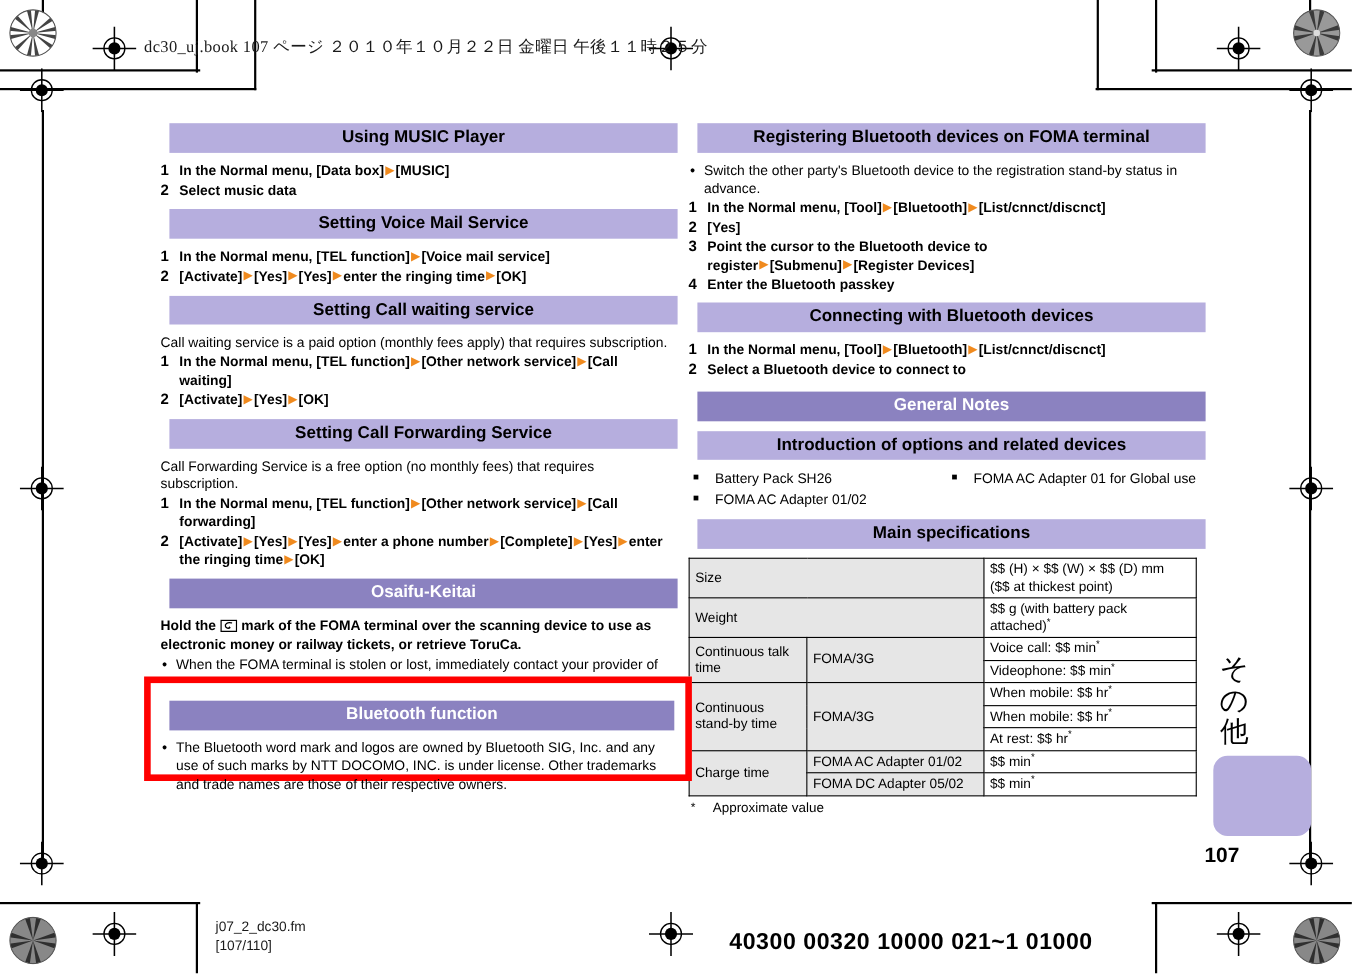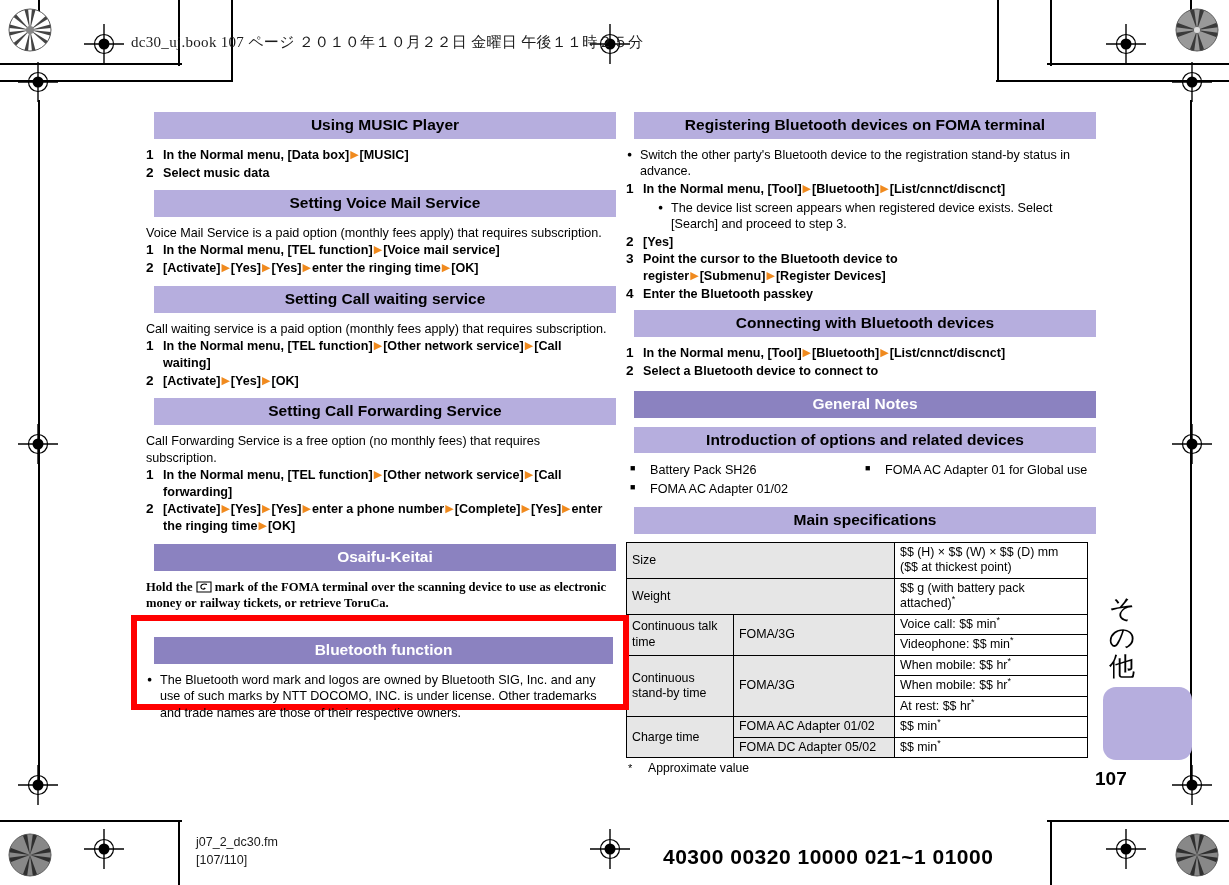--- a/index.html
+++ b/index.html
@@ -361,21 +361,20 @@
       <span>In the Normal menu, [Data box]</span><span class="arrow">▶</span><span>[MUSIC]</span>
     </li>
     <li class="step">
       <span class="num">2</span>
       <span>Select music data</span>
     </li>
   </ul>
 
 
   <div class="bar bar-section" style="margin-top:9px;">Setting Voice Mail Service</div>
-  <div class="para">Voice Mail Service is a paid option (monthly fees apply) that requires subscription.</div>
   <ul class="steps">
     <li class="step">
       <span class="num">1</span>
       <span>In the Normal menu, [TEL function]</span><span class="arrow">▶</span><span>[Voice mail service]</span>
     </li>
     <li class="step">
       <span class="num">2</span>
       <span>[Activate]</span><span class="arrow">▶</span><span>[Yes]</span><span class="arrow">▶</span><span>[Yes]</span><span class="arrow">▶</span><span>enter the ringing time</span><span class="arrow">▶</span><span>[OK]</span>
     </li>
   </ul>
@@ -400,21 +399,21 @@
       <span class="num">1</span>
       <span>In the Normal menu, [TEL function]</span><span class="arrow">▶</span><span>[Other network service]</span><span class="arrow">▶</span><span>[Call forwarding]</span>
     </li>
     <li class="step">
       <span class="num">2</span>
       <span>[Activate]</span><span class="arrow">▶</span><span>[Yes]</span><span class="arrow">▶</span><span>[Yes]</span><span class="arrow">▶</span><span>enter a phone number</span><span class="arrow">▶</span><span>[Complete]</span><span class="arrow">▶</span><span>[Yes]</span><span class="arrow">▶</span><span>enter the ringing time</span><span class="arrow">▶</span><span>[OK]</span>
     </li>
   </ul>
 
   <div class="bar bar-chapter" style="margin-top:9px;">Osaifu-Keitai</div>
-  <div class="para bold" style="margin-top:1px;font-family:Liberation Serif, serif;">
+  <div class="para bold" style="margin-top:1px;">
     <span>Hold the</span>
     <span class="felica">
       <svg width="16" height="12" viewBox="0 0 16 12">
         <path d="M1 1 H15 V11 H1 Z" fill="none" stroke="#000" stroke-width="1.1"></path>
         <path d="M10.5 3.3 C6.5 2.2 4.2 4.6 5 6.6 C5.6 8.1 7.6 8.6 8.9 7.6" fill="none" stroke="#000" stroke-width="1.2" stroke-linecap="round"></path>
         <path d="M8.4 6.2 L9.6 7.8 L7.6 8.3 Z" fill="#000"></path>
       </svg>
     </span>
     <span>mark of the FOMA terminal over the scanning device to use as electronic money or railway tickets, or retrieve ToruCa.</span>
   </div>
@@ -435,23 +434,20 @@
 <div class="col col-right">
 
   <div class="bar bar-section">Registering Bluetooth devices on FOMA terminal</div>
   <ul class="bullets">
     <li class="bul">Switch the other party's Bluetooth device to the registration stand-by status in advance.</li>
   </ul>
   <ul class="steps">
     <li class="step">
       <span class="num">1</span>
       <span>In the Normal menu, [Tool]</span><span class="arrow">▶</span><span>[Bluetooth]</span><span class="arrow">▶</span><span>[List/cnnct/discnct]</span>
-      <ul class="bullets">
-        <li class="bul sub" style="font-weight:normal;">The device list screen appears when registered device exists. Select [Search] and proceed to step 3.</li>
-      </ul>
     </li>
     <li class="step">
       <span class="num">2</span>
       <span>[Yes]</span>
     </li>
     <li class="step">
       <span class="num">3</span>
       <span>Point the cursor to the Bluetooth device to register</span><span class="arrow">▶</span><span>[Submenu]</span><span class="arrow">▶</span><span>[Register Devices]</span>
     </li>
     <li class="step">

